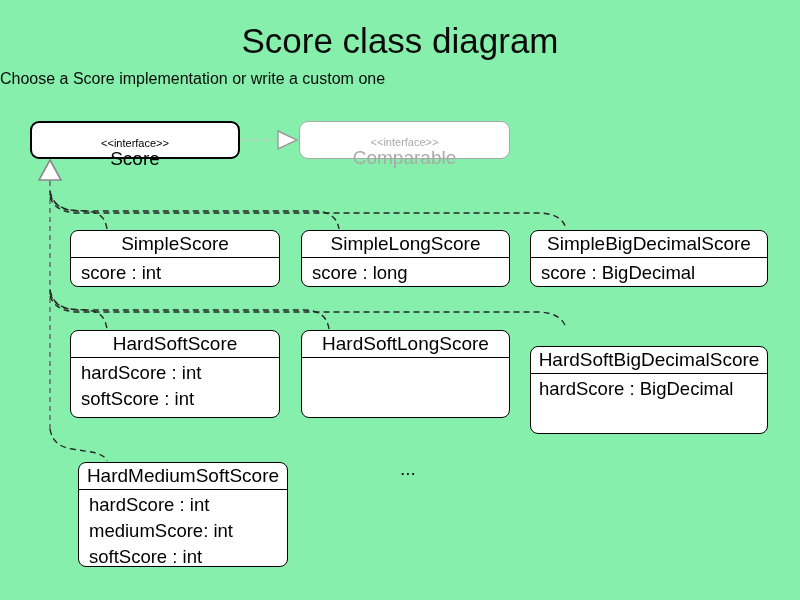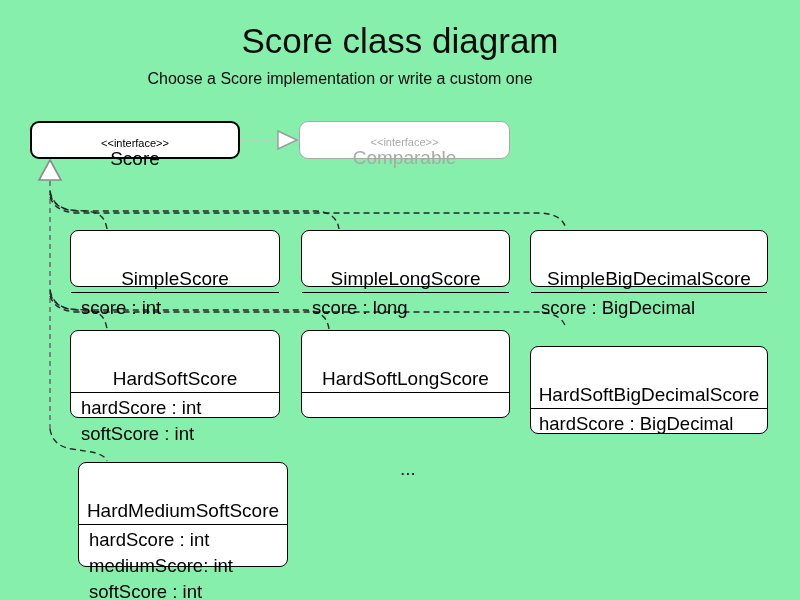--- a/index.html
+++ b/index.html
@@ -5,37 +5,37 @@
   html,body{margin:0;padding:0;background:#ffffff;}
   #stage{
     position:relative;width:800px;height:600px;background:#86efac;overflow:hidden;
     font-family:"Liberation Sans","DejaVu Sans",sans-serif;color:#000;
   }
   .title{
     position:absolute;left:0;top:22px;width:800px;text-align:center;
     font-size:35px;line-height:38px;color:#0a0a0a;letter-spacing:0;
   }
   .subtitle{
-    position:absolute;left:0;top:70px;width:680px;text-align:center;
+    position:absolute;left:0;top:70px;width:680px;
     font-size:16px;line-height:18px;color:#0a0a0a;
   }
   .iface-box{
     position:absolute;box-sizing:border-box;border:2px solid #000;border-radius:9px;
     background:#fff;text-align:center;padding-top:14px;
   }
   .iface-box .stereotype{font-size:11px;line-height:12px;}
   .iface-box .iface-name{font-size:19px;line-height:20px;}
   .iface-box.gray{border:1.4px solid #a9a9a9;color:#a9a9a9;}
   .class-box{
     position:absolute;box-sizing:border-box;border:1.4px solid #000;border-radius:8px;
     background:#fff;
   }
   .class-header{
     height:26px;line-height:26px;text-align:center;font-size:19px;
-    border-bottom:1.4px solid #000;white-space:nowrap;overflow:hidden;margin-top:35px;
+    border-bottom:1.4px solid #000;white-space:nowrap;overflow:hidden;
   }
   .class-body{padding:2px 10px 0 10px;}
   .class-field{font-size:18.5px;line-height:26px;white-space:nowrap;}
   .ellipsis{position:absolute;font-size:19px;color:#0a0a0a;}
   svg.overlay{position:absolute;left:0;top:0;pointer-events:none;}
 </style>
 </head>
 <body>
 
 <div id="stage">

